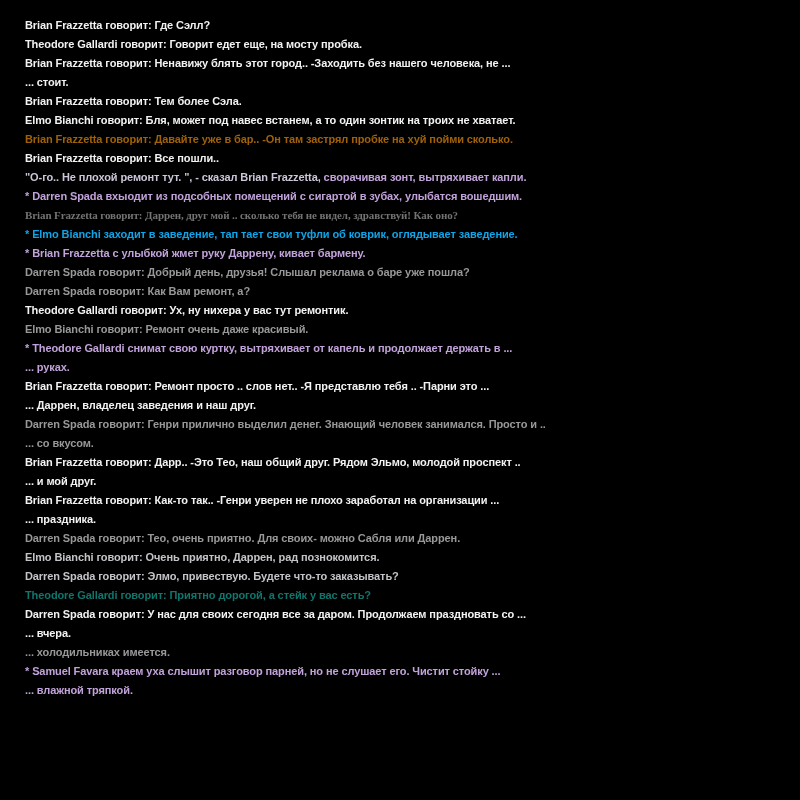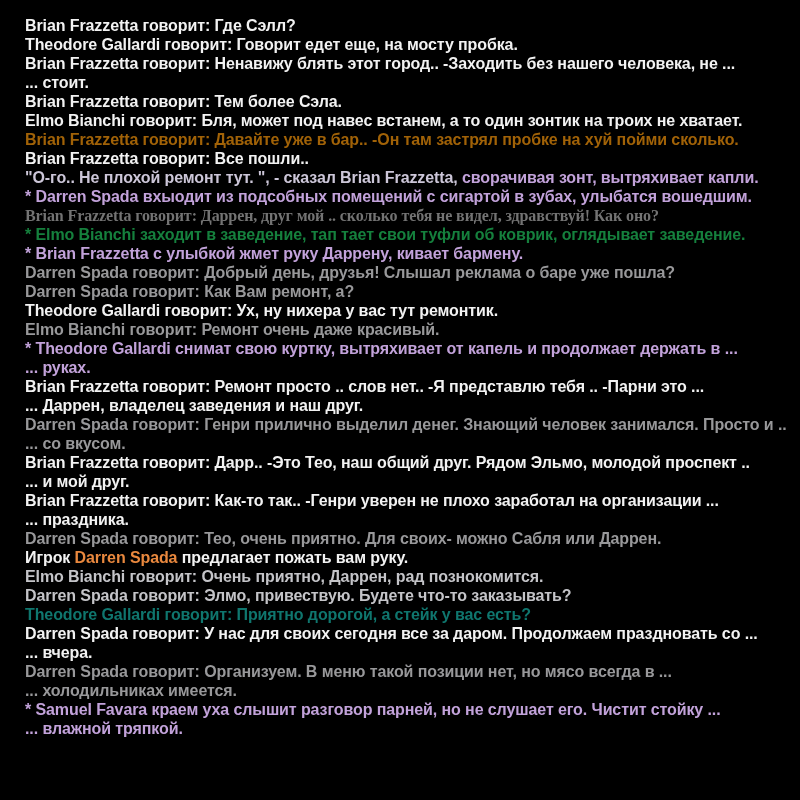--- a/index.html
+++ b/index.html
@@ -13,21 +13,21 @@
     overflow: hidden;
     position: relative;
   }
   .chat-log {
     position: absolute;
     left: 25px;
     top: 16px;
     width: 770px;
     font-family: "Liberation Sans", sans-serif;
     font-weight: bold;
-    font-size: 16px;
+    font-size: 11px;
     line-height: 19px;
     white-space: nowrap;
     letter-spacing: -0.1px;
   }
   .chat-line {
     height: 19px;
     text-shadow: 1px 1px 1px #000, -1px -1px 1px #000, 1px -1px 1px #000, -1px 1px 1px #000;
   }
 </style>
 </head>
@@ -38,40 +38,38 @@
     <div class="chat-line"><span style="color: rgb(242, 242, 242);">Theodore Gallardi говорит: Говорит едет еще, на мосту пробка.</span></div>
     <div class="chat-line"><span style="color: rgb(242, 242, 242);">Brian Frazzetta говорит: Ненавижу блять этот город.. -Заходить без нашего человека, не ...</span></div>
     <div class="chat-line"><span style="color: rgb(242, 242, 242);">... стоит.</span></div>
     <div class="chat-line"><span style="color: rgb(242, 242, 242);">Brian Frazzetta говорит: Тем более Сэла.</span></div>
     <div class="chat-line"><span style="color: rgb(242, 242, 242);">Elmo Bianchi говорит: Бля, может под навес встанем, а то один зонтик на троих не хватает.</span></div>
     <div class="chat-line"><span style="color: #a16207;">Brian Frazzetta говорит: Давайте уже в бар.. -Он там застрял пробке на хуй пойми сколько.</span></div>
     <div class="chat-line"><span style="color: rgb(242, 242, 242);">Brian Frazzetta говорит: Все пошли..</span></div>
     <div class="chat-line"><span style="color: rgb(204, 198, 216);">"О-го.. Не плохой ремонт тут. ", - сказал Brian Frazzetta, </span><span style="color: rgb(194, 162, 218);">сворачивая зонт, вытряхивает капли.</span></div>
     <div class="chat-line"><span style="color: rgb(194, 162, 218);">* Darren Spada вхыодит из подсобных помещений с сигартой в зубах, улыбатся вошедшим.</span></div>
     <div class="chat-line"><span style="color: #737373; font-family: Liberation Serif, serif;">Brian Frazzetta говорит: Даррен, друг мой .. сколько тебя не видел, здравствуй! Как оно?</span></div>
-    <div class="chat-line"><span style="color: #15803d;">* Elmo Bianchi заходит в заведение, тап тает свои туфли об коврик, оглядывает заведение.</span></div>
+    <div class="chat-line"><span style="color: #0ea5e9;">* Elmo Bianchi заходит в заведение, тап тает свои туфли об коврик, оглядывает заведение.</span></div>
     <div class="chat-line"><span style="color: rgb(194, 162, 218);">* Brian Frazzetta с улыбкой жмет руку Даррену, кивает бармену.</span></div>
     <div class="chat-line"><span style="color: rgb(152, 152, 154);">Darren Spada говорит: Добрый день, друзья! Слышал реклама о баре уже пошла?</span></div>
     <div class="chat-line"><span style="color: rgb(152, 152, 154); text-align: right;">Darren Spada говорит: Как Вам ремонт, а?</span></div>
     <div class="chat-line"><span style="color: rgb(242, 242, 242);">Theodore Gallardi говорит: Ух, ну нихера у вас тут ремонтик.</span></div>
     <div class="chat-line"><span style="color: rgb(152, 152, 154);">Elmo Bianchi говорит: Ремонт очень даже красивый.</span></div>
     <div class="chat-line"><span style="color: rgb(194, 162, 218);">* Theodore Gallardi снимат свою куртку, вытряхивает от капель и продолжает держать в ...</span></div>
     <div class="chat-line"><span style="color: rgb(194, 162, 218);">... руках.</span></div>
     <div class="chat-line"><span style="color: rgb(242, 242, 242);">Brian Frazzetta говорит: Ремонт просто .. слов нет.. -Я представлю тебя .. -Парни это ...</span></div>
     <div class="chat-line"><span style="color: rgb(242, 242, 242);">... Даррен, владелец заведения и наш друг.</span></div>
     <div class="chat-line"><span style="color: rgb(152, 152, 154);">Darren Spada говорит: Генри прилично выделил денег. Знающий человек занимался. Просто и ..</span></div>
     <div class="chat-line"><span style="color: rgb(152, 152, 154);">... со вкусом.</span></div>
     <div class="chat-line"><span style="color: rgb(242, 242, 242);">Brian Frazzetta говорит: Дарр.. -Это Тео, наш общий друг. Рядом Эльмо, молодой проспект ..</span></div>
     <div class="chat-line"><span style="color: rgb(242, 242, 242);">... и мой друг.</span></div>
     <div class="chat-line"><span style="color: rgb(242, 242, 242);">Brian Frazzetta говорит: Как-то так.. -Генри уверен не плохо заработал на организации ...</span></div>
     <div class="chat-line"><span style="color: rgb(242, 242, 242);">... праздника.</span></div>
     <div class="chat-line"><span style="color: rgb(152, 152, 154);">Darren Spada говорит: Тео, очень приятно. Для своих- можно Сабля или Даррен.</span></div>
-    <div class="chat-line"><span style="color: rgb(242, 242, 242);">Игрок </span><span style="color: rgb(233, 136, 62);">Darren Spada</span><span style="color: rgb(242, 242, 242);"> предлагает пожать вам руку.</span></div>
     <div class="chat-line"><span style="color: rgb(196, 196, 200);">Elmo Bianchi говорит: Очень приятно, Даррен, рад познокомится.</span></div>
     <div class="chat-line"><span style="color: rgb(196, 196, 200);">Darren Spada говорит: Элмо, привествую. Будете что-то заказывать?</span></div>
     <div class="chat-line"><span style="color: #0f766e;">Theodore Gallardi говорит: Приятно дорогой, а стейк у вас есть?</span></div>
     <div class="chat-line"><span style="color: rgb(242, 242, 242);">Darren Spada говорит: У нас для своих сегодня все за даром. Продолжаем праздновать со ...</span></div>
     <div class="chat-line"><span style="color: rgb(242, 242, 242);">... вчера.</span></div>
-    <div class="chat-line"><span style="color: rgb(152, 152, 154);">Darren Spada говорит: Организуем. В меню такой позиции нет, но мясо всегда в ...</span></div>
     <div class="chat-line"><span style="color: rgb(152, 152, 154);">... холодильниках имеется.</span></div>
     <div class="chat-line"><span style="color: rgb(194, 162, 218);">* Samuel Favara краем уха слышит разговор парней, но не слушает его. Чистит стойку ...</span></div>
     <div class="chat-line"><span style="color: rgb(194, 162, 218);">... влажной тряпкой.</span></div>
   </div>
 
 </body></html>

